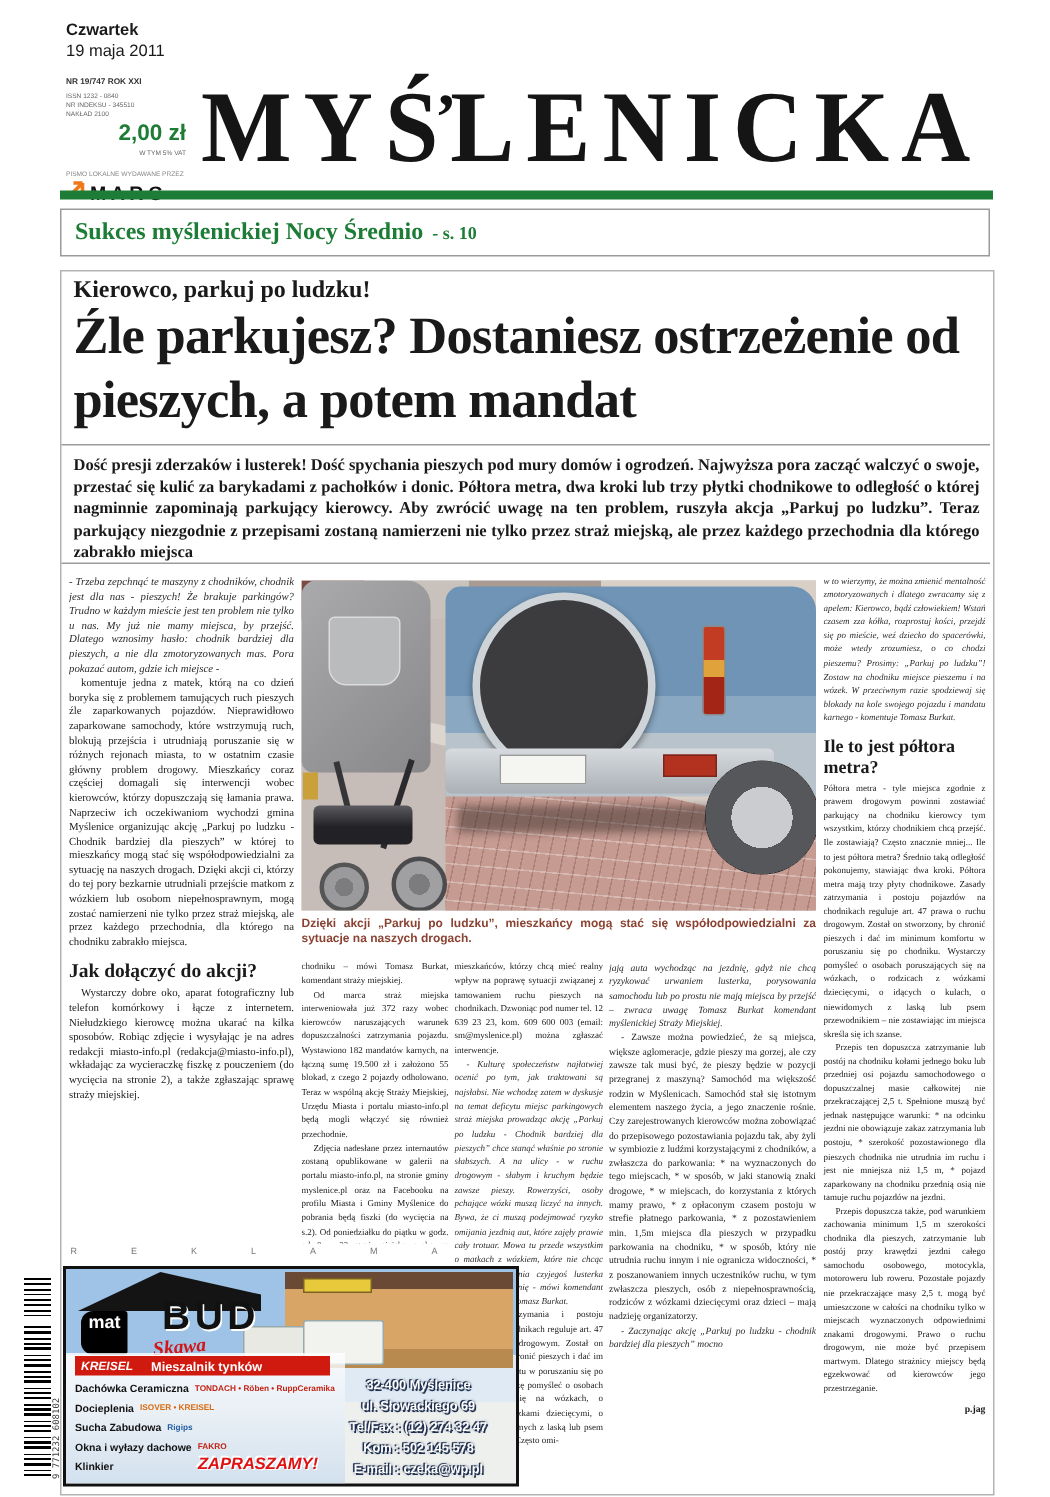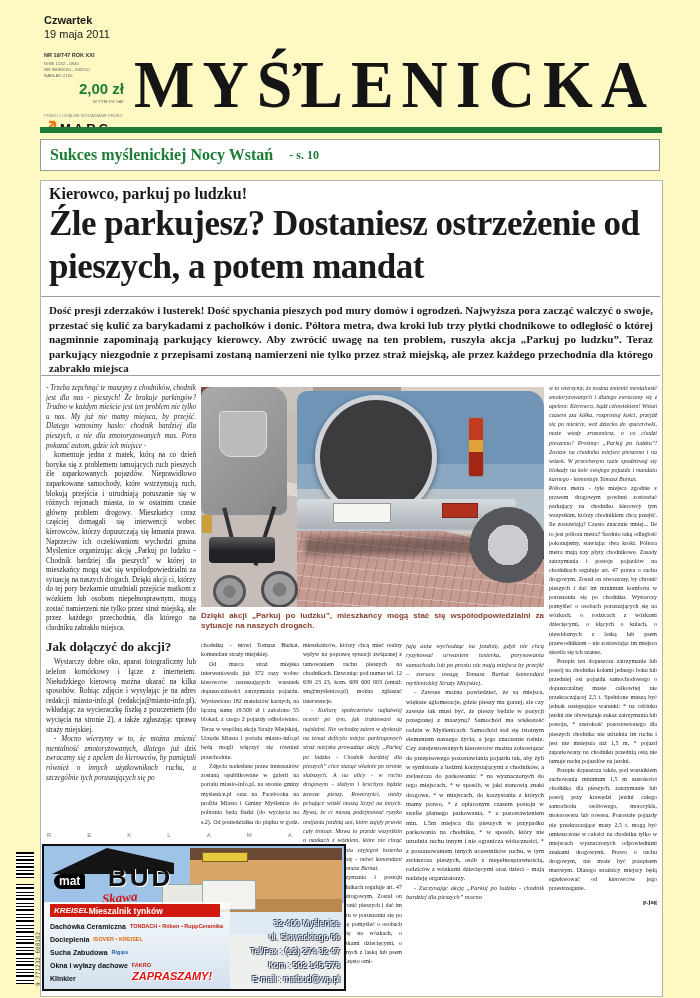--- a/index.html
+++ b/index.html
@@ -1,16 +1,16 @@
 <!DOCTYPE html>
 <html><head>
 <meta charset="utf-8">
 <style>
   html,body{margin:0;padding:0;background:#e9e9e6;}
-  .page{position:relative;width:700px;height:998px;background:#fef9c3;overflow:hidden;
+  .page{position:relative;width:700px;height:998px;background:#ffffff;overflow:hidden;
         font-family:"Liberation Serif",serif;color:#1a1a1a;}
   .abs{position:absolute;}
 
   
   .hdr-day{left:44px;top:14px;font-family:"Liberation Sans",sans-serif;font-weight:bold;font-size:11px;}
   .hdr-date{left:44px;top:28px;font-family:"Liberation Sans",sans-serif;font-size:11px;}
   .hdr-issue{left:44px;top:52px;font-family:"Liberation Sans",sans-serif;font-weight:bold;font-size:5.5px;color:#333;}
   .hdr-tiny{font-family:"Liberation Sans",sans-serif;font-size:4.4px;color:#666;}
   .t1{left:44px;top:61px;} .t2{left:44px;top:67px;} .t3{left:44px;top:73px;}
   .hdr-price{left:44px;top:80px;width:80px;text-align:right;font-family:"Liberation Sans",sans-serif;
@@ -22,21 +22,21 @@
   .masthead-top{left:160px;top:20px;font-size:48px;color:#1d7c35;letter-spacing:2px;}
   .masthead-comma{left:292px;top:30px;font-size:44px;color:#111;font-weight:bold;}
   .masthead-main{left:134px;top:46px;font-size:64px;font-weight:bold;letter-spacing:8px;color:#151515;
                  transform:scaleY(1.06);transform-origin:top left;white-space:nowrap;}
   .green-rule{left:40px;top:127px;width:622px;height:6px;background:#1d7c35;}
 
   
   .teaser{left:40px;top:139px;width:620px;height:32px;border:1px solid #9a9a9a;background:#fff;
           display:flex;align-items:center;padding-left:9px;box-sizing:border-box;}
   .teaser-text{color:#1d7c35;font-weight:bold;font-size:16px;}
-  .teaser-ref{color:#1d7c35;font-weight:bold;font-size:12px;margin-left:16px;}
+  .teaser-ref{color:#1d7c35;font-weight:bold;font-size:12px;margin-left:6px;}
 
   
   .article{left:40px;top:180px;width:621px;height:815px;border:1px solid #b3b3b3;background:#fff;}
   .kicker{left:8px;top:4px;font-size:16px;font-weight:bold;}
   .headline{left:8px;top:21px;width:606px;font-size:35px;line-height:43px;font-weight:bold;letter-spacing:-0.5px;}
   .rule{left:0;width:619px;height:0;border-top:1px solid #9c9c9c;}
   .r1{top:115px;} .r2{top:194px;}
   .lead{left:8px;top:122px;width:604px;font-size:11px;line-height:14.5px;font-weight:bold;text-align:justify;}
 
   .coltext p{margin:0;text-indent:8px;text-align:justify;}
@@ -95,45 +95,45 @@
 
   
   .reklama{left:6px;top:651px;width:300px;font-family:"Liberation Sans",sans-serif;font-size:6px;color:#777;
            letter-spacing:36px;white-space:nowrap;}
   .ad{left:1px;top:663px;width:304px;height:147px;border:2px solid #111;box-sizing:border-box;overflow:hidden;
       background:linear-gradient(180deg,#9ec3e6 0 40%,#dfeaf4 40% 62%,#eef0ee 62%);
       font-family:"Liberation Sans",sans-serif;}
   .ad-roof{position:absolute;left:8px;top:2px;width:122px;height:26px;background:#141414;
            clip-path:polygon(0 100%,45% 0,100% 58%,100% 100%);}
   .ad-mat{position:absolute;left:10px;top:28px;background:#000;color:#fff;font-weight:bold;font-size:12px;
-          padding:0 5px 1px;border-radius:8px 2px 2px 8px;}
+          padding:0 5px 15px;border-radius:8px 2px 2px 8px;}
   .ad-bud{position:absolute;left:48px;top:16px;font-size:26px;font-weight:bold;letter-spacing:3px;color:#111;
           text-shadow:1px 1px 0 #fff;margin-left:16px;}
   .ad-skawa{position:absolute;left:58px;top:44px;font-family:"Liberation Serif",serif;font-style:italic;
             font-weight:bold;font-size:13px;color:#d01616;transform:rotate(-5deg);}
   .ad-building{position:absolute;right:2px;top:2px;width:152px;height:64px;
                background:linear-gradient(180deg,#6b4a35 0 18%,#d9a567 18% 80%,#b98a50 80%);}
   .ad-sign{position:absolute;right:96px;top:6px;width:44px;height:8px;background:#e8c93c;border:1px solid #7a6420;}
   .ad-truck1{position:absolute;right:88px;top:34px;width:52px;height:28px;background:#f2f2ee;border:1px solid #9aa;
              border-radius:2px;}
   .ad-truck2{position:absolute;right:140px;top:38px;width:40px;height:24px;background:#e9e9e4;border:1px solid #9aa;}
   .ad-rowsbg{position:absolute;left:0;top:56px;width:186px;bottom:0;
              background:linear-gradient(180deg,rgba(255,255,255,.8),rgba(206,222,238,.85));}
   .ad-banner{position:absolute;left:6px;top:58px;width:170px;height:13px;background:#d11a0f;color:#fff;
-             display:flex;align-items:center;gap:0;padding-left:4px;box-sizing:border-box;}
+             display:flex;align-items:center;gap:12px;padding-left:4px;box-sizing:border-box;}
   .ad-banner .kr{font-style:italic;font-weight:bold;font-size:8px;}
   .ad-banner .tx{font-weight:bold;font-size:8.5px;}
   .ad-row{position:absolute;left:6px;width:180px;height:12px;display:flex;align-items:center;gap:4px;}
   .ad-row .lb{font-weight:bold;font-size:7px;color:#111;white-space:nowrap;}
   .ad-row .br{font-weight:bold;font-size:5.5px;white-space:nowrap;}
   .rw1{top:74px;} .rw2{top:87px;} .rw3{top:100px;} .rw4{top:113px;} .rw5{top:126px;}
   .b-red{color:#c22213;} .b-or{color:#d86b10;} .b-bl{color:#235da0;}
   .ad-cta{position:absolute;left:88px;top:124px;font-weight:bold;font-style:italic;font-size:11px;color:#e01111;
           text-shadow:1px 1px 0 #fff,-1px -1px 0 #fff;text-align:center;}
-  .ad-addr{position:absolute;right:4px;top:70px;width:122px;text-align:right;color:#fff;font-weight:normal;
+  .ad-addr{position:absolute;right:4px;top:70px;width:122px;text-align:center;color:#fff;font-weight:bold;
            font-size:8.5px;line-height:14px;text-shadow:0 0 2px #203050,1px 1px 0 #203050,-1px -1px 0 #203050;}
 
   
   .barcode1{left:16px;top:852px;width:18px;height:26px;
     background:repeating-linear-gradient(180deg,#000 0 1.5px,#fff 1.5px 3.5px,#000 3.5px 4.5px,#fff 4.5px 7px);}
   .barcode2{left:16px;top:884px;width:18px;height:100px;
     background:repeating-linear-gradient(180deg,#000 0 1.5px,#fff 1.5px 3px,#000 3px 5px,#fff 5px 8px,#000 8px 9px,#fff 9px 11px);}
   .barcode-num{left:34px;top:886px;height:100px;font-family:"DejaVu Sans Mono",monospace;font-size:6px;color:#444;
                writing-mode:vertical-rl;transform:rotate(180deg);}
 </style>
@@ -157,37 +157,36 @@
           <path d="M2 12 L11 3 M11 3 L11 9 M11 3 L5 3" stroke="#f07818" stroke-width="2.4" fill="none"></path>
         </svg>
     </span>
     <span class="marg-text">MARG</span>
   </div>
   <div class="abs masthead-comma">,</div>
   <div class="abs masthead-main">MYŚLENICKA</div>
   <div class="abs green-rule"></div>
 
   <div class="abs teaser">
-    <span class="teaser-text">Sukces myślenickiej Nocy Wstań</span>
+    <span class="teaser-text">Sukces myślenickiej Nocy Średnio</span>
     <span class="teaser-ref">- s. 10</span>
   </div>
 
   <div class="abs article">
     <div class="abs headline">Źle parkujesz? Dostaniesz ostrzeżenie od pieszych, a potem mandat</div>
     <div class="abs kicker">Kierowco, parkuj po ludzku!</div>
     <div class="abs rule r1"></div>
     <div class="abs lead">Dość presji zderzaków i lusterek! Dość spychania pieszych pod mury domów i ogrodzeń. Najwyższa pora zacząć walczyć o swoje, przestać się kulić za barykadami z pachołków i donic. Półtora metra, dwa kroki lub trzy płytki chodnikowe to odległość o której nagminnie zapominają parkujący kierowcy. Aby zwrócić uwagę na ten problem, ruszyła akcja „Parkuj po ludzku”. Teraz parkujący niezgodnie z przepisami zostaną namierzeni nie tylko przez straż miejską, ale przez każdego przechodnia dla którego zabrakło miejsca</div>
     <div class="abs rule r2"></div>
 
     <div class="abs coltext col1">
       <p class="noind ital">- Trzeba zepchnąć te maszyny z chodników, chodnik jest dla nas - pieszych! Że brakuje parkingów? Trudno w każdym mieście jest ten problem nie tylko u nas. My już nie mamy miejsca, by przejść. Dlatego wznosimy hasło: chodnik bardziej dla pieszych, a nie dla zmotoryzowanych mas. Pora pokazać autom, gdzie ich miejsce -</p>
       <p>komentuje jedna z matek, którą na co dzień boryka się z problemem tamujących ruch pieszych źle zaparkowanych pojazdów. Nieprawidłowo zaparkowane samochody, które wstrzymują ruch, blokują przejścia i utrudniają poruszanie się w różnych rejonach miasta, to w ostatnim czasie główny problem drogowy. Mieszkańcy coraz częściej domagali się interwencji wobec kierowców, którzy dopuszczają się łamania prawa. Naprzeciw ich oczekiwaniom wychodzi gmina Myślenice organizując akcję „Parkuj po ludzku - Chodnik bardziej dla pieszych” w której to mieszkańcy mogą stać się współodpowiedzialni za sytuację na naszych drogach. Dzięki akcji ci, którzy do tej pory bezkarnie utrudniali przejście matkom z wózkiem lub osobom niepełnosprawnym, mogą zostać namierzeni nie tylko przez straż miejską, ale przez każdego przechodnia, dla którego na chodniku zabrakło miejsca.</p>
       <div class="subhead1">Jak dołączyć do akcji?</div>
       <p>Wystarczy dobre oko, aparat fotograficzny lub telefon komórkowy i łącze z internetem. Niełudzkiego kierowcę można ukarać na kilka sposobów. Robiąc zdjęcie i wysyłając je na adres redakcji miasto-info.pl (redakcja@miasto-info.pl), wkładając za wycieraczkę fiszkę z pouczeniem (do wycięcia na stronie 2), a także zgłaszając sprawę straży miejskiej.</p>
-      <p class="ital">- Mocno wierzymy w to, że można zmienić mentalność zmotoryzowanych, dlatego już dziś zwracamy się z apelem do kierowców, by pamiętali również o innych użytkownikach ruchu, a szczególnie tych poruszających się po</p>
     </div>
 
     <div class="abs photo">
       <div class="ph-top"></div>
       <div class="ph-pave"></div>
       <div class="ph-pave-red"></div>
       <div class="ph-curb"></div>
       <div class="suv">
         <div class="suv-shadow"></div>
         <div class="suv-body"></div>
@@ -224,20 +223,21 @@
     </div>
 
     <div class="abs coltext col4">
       <p class="noind ital">jają auta wychodząc na jezdnię, gdyż nie chcą ryzykować urwaniem lusterka, porysowania samochodu lub po prostu nie mają miejsca by przejść – zwraca uwagę Tomasz Burkat komendant myślenickiej Straży Miejskiej.</p>
       <p>- Zawsze można powiedzieć, że są miejsca, większe aglomeracje, gdzie pieszy ma gorzej, ale czy zawsze tak musi być, że pieszy będzie w pozycji przegranej z maszyną? Samochód ma większość rodzin w Myślenicach. Samochód stał się istotnym elementem naszego życia, a jego znaczenie rośnie. Czy zarejestrowanych kierowców można zobowiązać do przepisowego pozostawiania pojazdu tak, aby żyli w symbiozie z ludźmi korzystającymi z chodników, a zwłaszcza do parkowania: * na wyznaczonych do tego miejscach, * w sposób, w jaki stanowią znaki drogowe, * w miejscach, do korzystania z których mamy prawo, * z opłaconym czasem postoju w strefie płatnego parkowania, * z pozostawieniem min. 1,5m miejsca dla pieszych w przypadku parkowania na chodniku, * w sposób, który nie utrudnia ruchu innym i nie ogranicza widoczności, * z poszanowaniem innych uczestników ruchu, w tym zwłaszcza pieszych, osób z niepełnosprawnością, rodziców z wózkami dziecięcymi oraz dzieci – mają nadzieję organizatorzy.</p>
       <p class="ital">- Zaczynając akcję „Parkuj po ludzku - chodnik bardziej dla pieszych” mocno</p>
     </div>
 
     <div class="abs coltext col5">
       <p class="noind ital">w to wierzymy, że można zmienić mentalność zmotoryzowanych i dlatego zwracamy się z apelem: Kierowco, bądź człowiekiem! Wstań czasem zza kółka, rozprostuj kości, przejdź się po mieście, weź dziecko do spacerówki, może wtedy zrozumiesz, o co chodzi pieszemu? Prosimy: „Parkuj po ludzku”! Zostaw na chodniku miejsce pieszemu i na wózek. W przeciwnym razie spodziewaj się blokady na kole swojego pojazdu i mandatu karnego - komentuje Tomasz Burkat.</p>
+      <div class="subhead2">Ile to jest półtora metra?</div>
       <p class="noind">Półtora metra - tyle miejsca zgodnie z prawem drogowym powinni zostawiać parkujący na chodniku kierowcy tym wszystkim, którzy chodnikiem chcą przejść. Ile zostawiają? Często znacznie mniej... Ile to jest półtora metra? Średnio taką odległość pokonujemy, stawiając dwa kroki. Półtora metra mają trzy płyty chodnikowe. Zasady zatrzymania i postoju pojazdów na chodnikach reguluje art. 47 prawa o ruchu drogowym. Został on stworzony, by chronić pieszych i dać im minimum komfortu w poruszaniu się po chodniku. Wystarczy pomyśleć o osobach poruszających się na wózkach, o rodzicach z wózkami dziecięcymi, o idących o kulach, o niewidomych z laską lub psem przewodnikiem – nie zostawiając im miejsca skreśla się ich szanse.</p>
       <p>Przepis ten dopuszcza zatrzymanie lub postój na chodniku kołami jednego boku lub przedniej osi pojazdu samochodowego o dopuszczalnej masie całkowitej nie przekraczającej 2,5 t. Spełnione muszą być jednak następujące warunki: * na odcinku jezdni nie obowiązuje zakaz zatrzymania lub postoju, * szerokość pozostawionego dla pieszych chodnika nie utrudnia im ruchu i jest nie mniejsza niż 1,5 m, * pojazd zaparkowany na chodniku przednią osią nie tamuje ruchu pojazdów na jezdni.</p>
       <p>Przepis dopuszcza także, pod warunkiem zachowania minimum 1,5 m szerokości chodnika dla pieszych, zatrzymanie lub postój przy krawędzi jezdni całego samochodu osobowego, motocykla, motoroweru lub roweru. Pozostałe pojazdy nie przekraczające masy 2,5 t. mogą być umieszczone w całości na chodniku tylko w miejscach wyznaczonych odpowiednimi znakami drogowymi. Prawo o ruchu drogowym, nie może być przepisem martwym. Dlatego strażnicy miejscy będą egzekwować od kierowców jego przestrzeganie.</p>
       <div class="byline">p.jag</div>
 
     </div>
 
     <div class="abs reklama">REKLAMA</div>
     <div class="abs ad">
       <div class="ad-building"></div>
@@ -271,21 +271,21 @@
       </div>
       <div class="ad-row rw5">
         <span class="lb">Klinkier</span>
       </div>
       <div class="ad-cta">ZAPRASZAMY!</div>
       <div class="ad-addr">
         <div>32-400 Myślenice</div>
         <div>ul. Słowackiego 69</div>
         <div>Tel/Fax : (12) 274 32 47</div>
         <div>Kom : 502 145 578</div>
-        <div>E-mail : matbud@wp.pl</div>
+        <div>E-mail : czeka@wp.pl</div>
       </div>
     </div>
   </div>
 
   <div class="abs barcode1"></div>
   <div class="abs barcode2"></div>
   <div class="abs barcode-num">9 771232 608102</div>
 
 </div>
 

